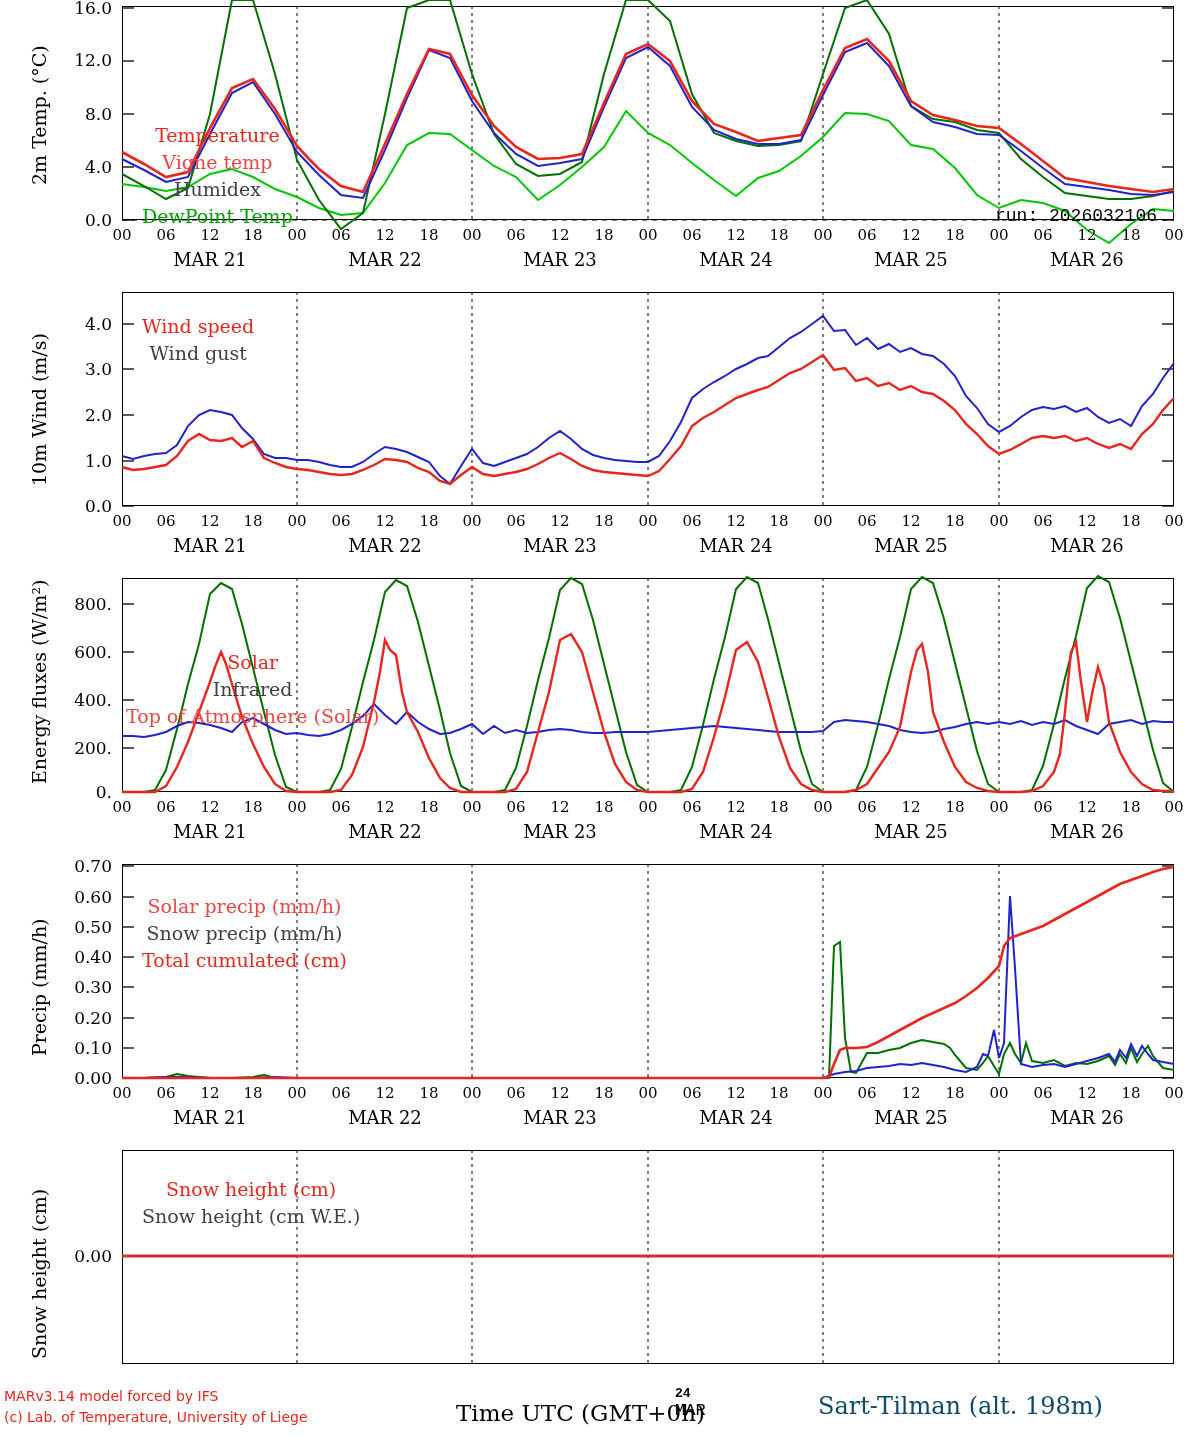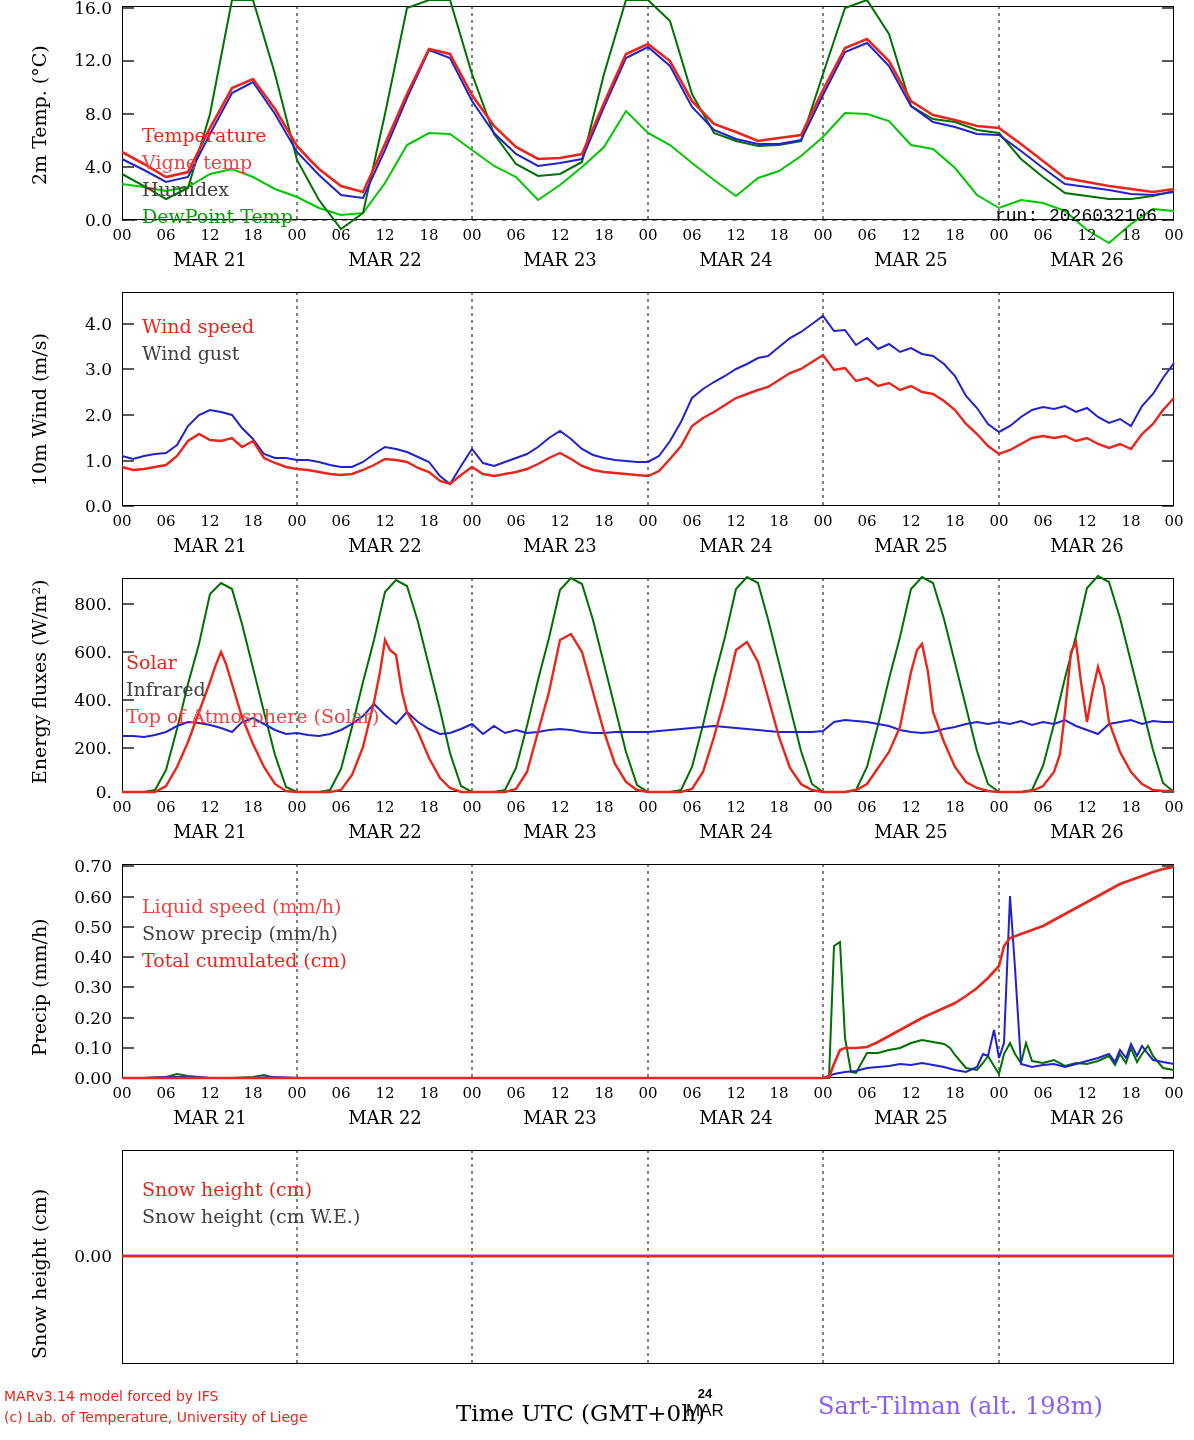--- a/index.html
+++ b/index.html
@@ -3,29 +3,29 @@
 <meta charset="utf-8">
 <style>
   html,body{margin:0;padding:0;background:#ffffff;}
   body{width:1194px;height:1440px;font-family:"DejaVu Serif",serif;color:#000;}
   .page{position:relative;width:1194px;height:1440px;overflow:hidden;}
   .panel{position:absolute;}
   .plotbox{position:absolute;border:1.5px solid #000;background:#fff;box-sizing:border-box;}
   svg{display:block;}
   .ylabel{position:absolute;transform-origin:0 0;white-space:nowrap;font-size:19px;font-family:"DejaVu Serif",serif;}
   .legend{position:absolute;font-size:19px;font-family:"DejaVu Serif",serif;white-space:nowrap;}
-  .legend div{line-height:1.42;}
+  .legend div{line-height:1.42;text-align:center;}
   .tick-lbl{font-size:15px;font-family:"DejaVu Serif",serif;}
   .day-lbl{font-size:18px;font-family:"DejaVu Serif",serif;}
   .axisnum{font-size:17px;font-family:"DejaVu Serif",serif;}
   .runlabel{position:absolute;font-size:18px;font-family:Liberation Mono, monospace;}
   .footer-left{position:absolute;font-size:14px;font-family:"DejaVu Sans",sans-serif;color:#e8261c;line-height:1.5;}
   .footer-mid{position:absolute;font-size:23px;font-family:"DejaVu Serif",serif;}
-  .footer-mid-sub{position:absolute;font-size:13px;font-family:Liberation Sans, sans-serif;text-align:center;}
-  .footer-right{position:absolute;font-size:24px;font-family:"DejaVu Serif",serif;color:#8b5cf6;}
+  .footer-mid-sub{position:absolute;font-size:13px;font-family:Liberation Mono, monospace;text-align:left;}
+  .footer-right{position:absolute;font-size:24px;font-family:"DejaVu Serif",serif;color:#0c4a6e;}
   .red{color:#e8261c;} .blue{color:#404040;} .green{color:#00a000;} .dgreen{color:#ef4444;}
 </style>
 </head>
 <body>
 
 <div class="page">
 
   <div class="panel" style="left:0;top:0;width:1194px;height:285px;">
     <div class="ylabel" style="left:28px;top:185px;transform:rotate(-90deg);">2m Temp. (°C)</div>
     <div class="plotbox" style="left:122px;top:6px;width:1052px;height:214px;"></div>
@@ -316,21 +316,21 @@
         <line x1="999" y1="6" x2="999" y2="220"></line>
       </g>
 
       <polyline fill="none" stroke="#007000" stroke-width="2" points="122,220 144,220 166,219 177,216 188,218 210,220 232,220 253,219 264,217 275,220 297,220 341,220 385,220 429,220 472,220 516,220 560,220 604,220 648,220 692,220 736,220 779,220 801,220 812,220 823,220 829,220 834,88 840,84 845,180 851,214 856,215 862,204 867,195 878,195 889,192 900,190 911,185 922,182 933,184 944,186 950,190 955,197 966,210 977,212 983,205 988,198 994,208 999,216 1004,196 1010,185 1015,196 1021,205 1026,185 1032,203 1043,205 1054,202 1065,208 1076,205 1087,206 1098,203 1109,198 1115,207 1120,196 1126,205 1131,190 1137,204 1142,196 1148,188 1153,198 1158,204 1163,210 1174,212"></polyline>
 
       <polyline fill="none" stroke="#2222cc" stroke-width="2" points="122,220 144,220 166,219 188,219 210,220 253,220 275,219 297,220 341,220 385,220 429,220 472,220 516,220 560,220 604,220 648,220 692,220 736,220 779,220 823,220 834,216 845,214 856,213 867,210 878,209 889,208 900,206 911,207 922,205 933,207 944,209 955,212 966,214 977,209 983,196 988,198 994,172 999,200 1004,185 1010,38 1015,110 1021,206 1032,209 1043,207 1054,206 1065,209 1076,206 1087,203 1098,200 1109,196 1115,204 1120,192 1126,200 1131,186 1137,198 1142,188 1148,196 1153,202 1163,204 1174,206"></polyline>
 
       <polyline fill="none" stroke="#e8261c" stroke-width="2.6" points="122,220 144,220 166,220 188,220 210,220 232,220 253,220 275,220 297,220 341,220 385,220 429,220 472,220 516,220 560,220 604,220 648,220 692,220 736,220 779,220 812,220 823,220 829,219 834,206 840,192 845,190 856,190 867,189 878,184 889,178 900,172 911,166 922,160 933,155 944,150 955,145 966,138 977,130 988,120 999,108 1004,88 1010,80 1021,76 1032,72 1043,68 1054,62 1065,56 1076,50 1087,44 1098,38 1109,32 1120,26 1131,22 1142,18 1153,14 1163,11 1174,9"></polyline>
     </svg>
     <div class="legend" style="left:142px;top:35px;">
-      <div class="dgreen">Liquid speed (mm/h)</div>
+      <div class="dgreen">Solar precip (mm/h)</div>
       <div class="blue">Snow precip (mm/h)</div>
       <div class="red">Total cumulated (cm)</div>
     </div>
     <svg width="1194" height="60" style="position:absolute;left:0;top:222px;">
       <g class="tick-lbl" text-anchor="middle">
         <text x="122" y="18">00</text>
           <text x="166" y="18">06</text>
           <text x="210" y="18">12</text>
           <text x="253" y="18">18</text>
         <text x="297" y="18">00</text>

